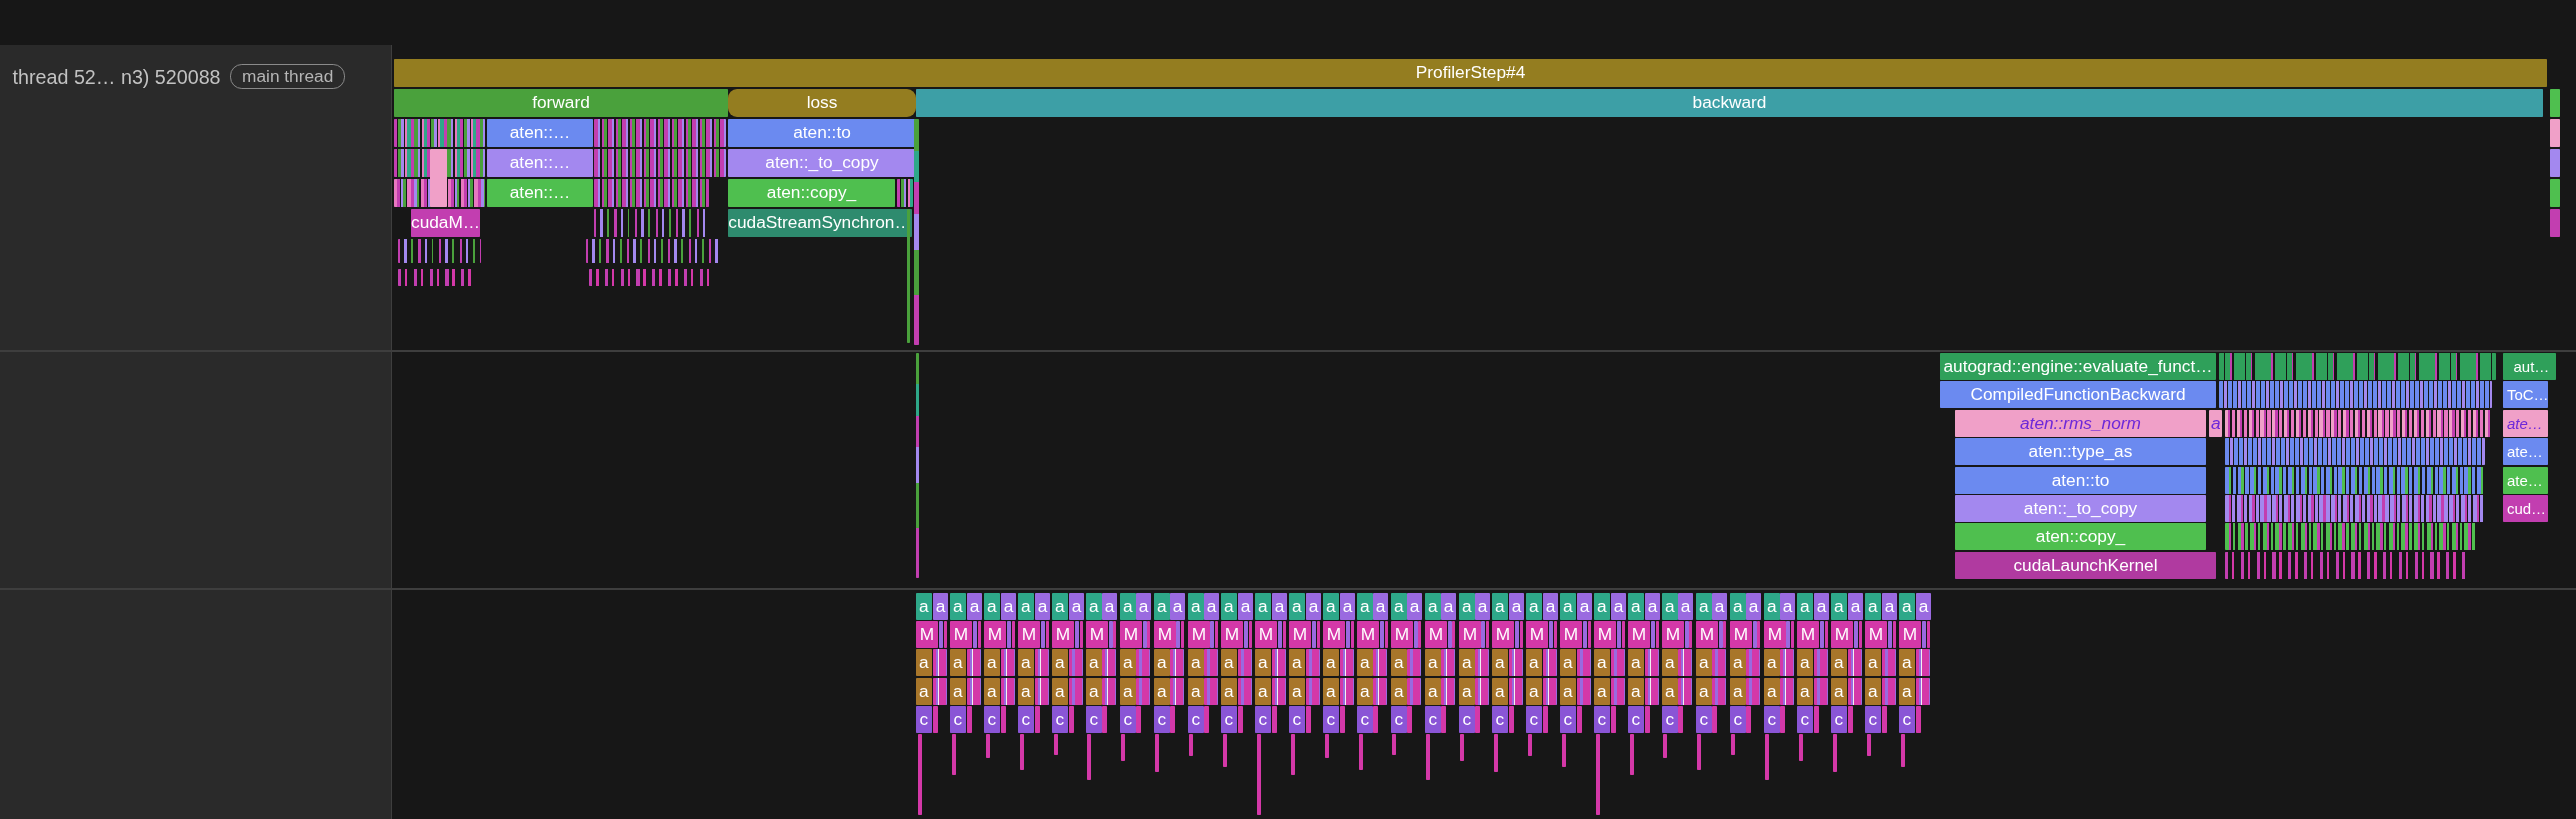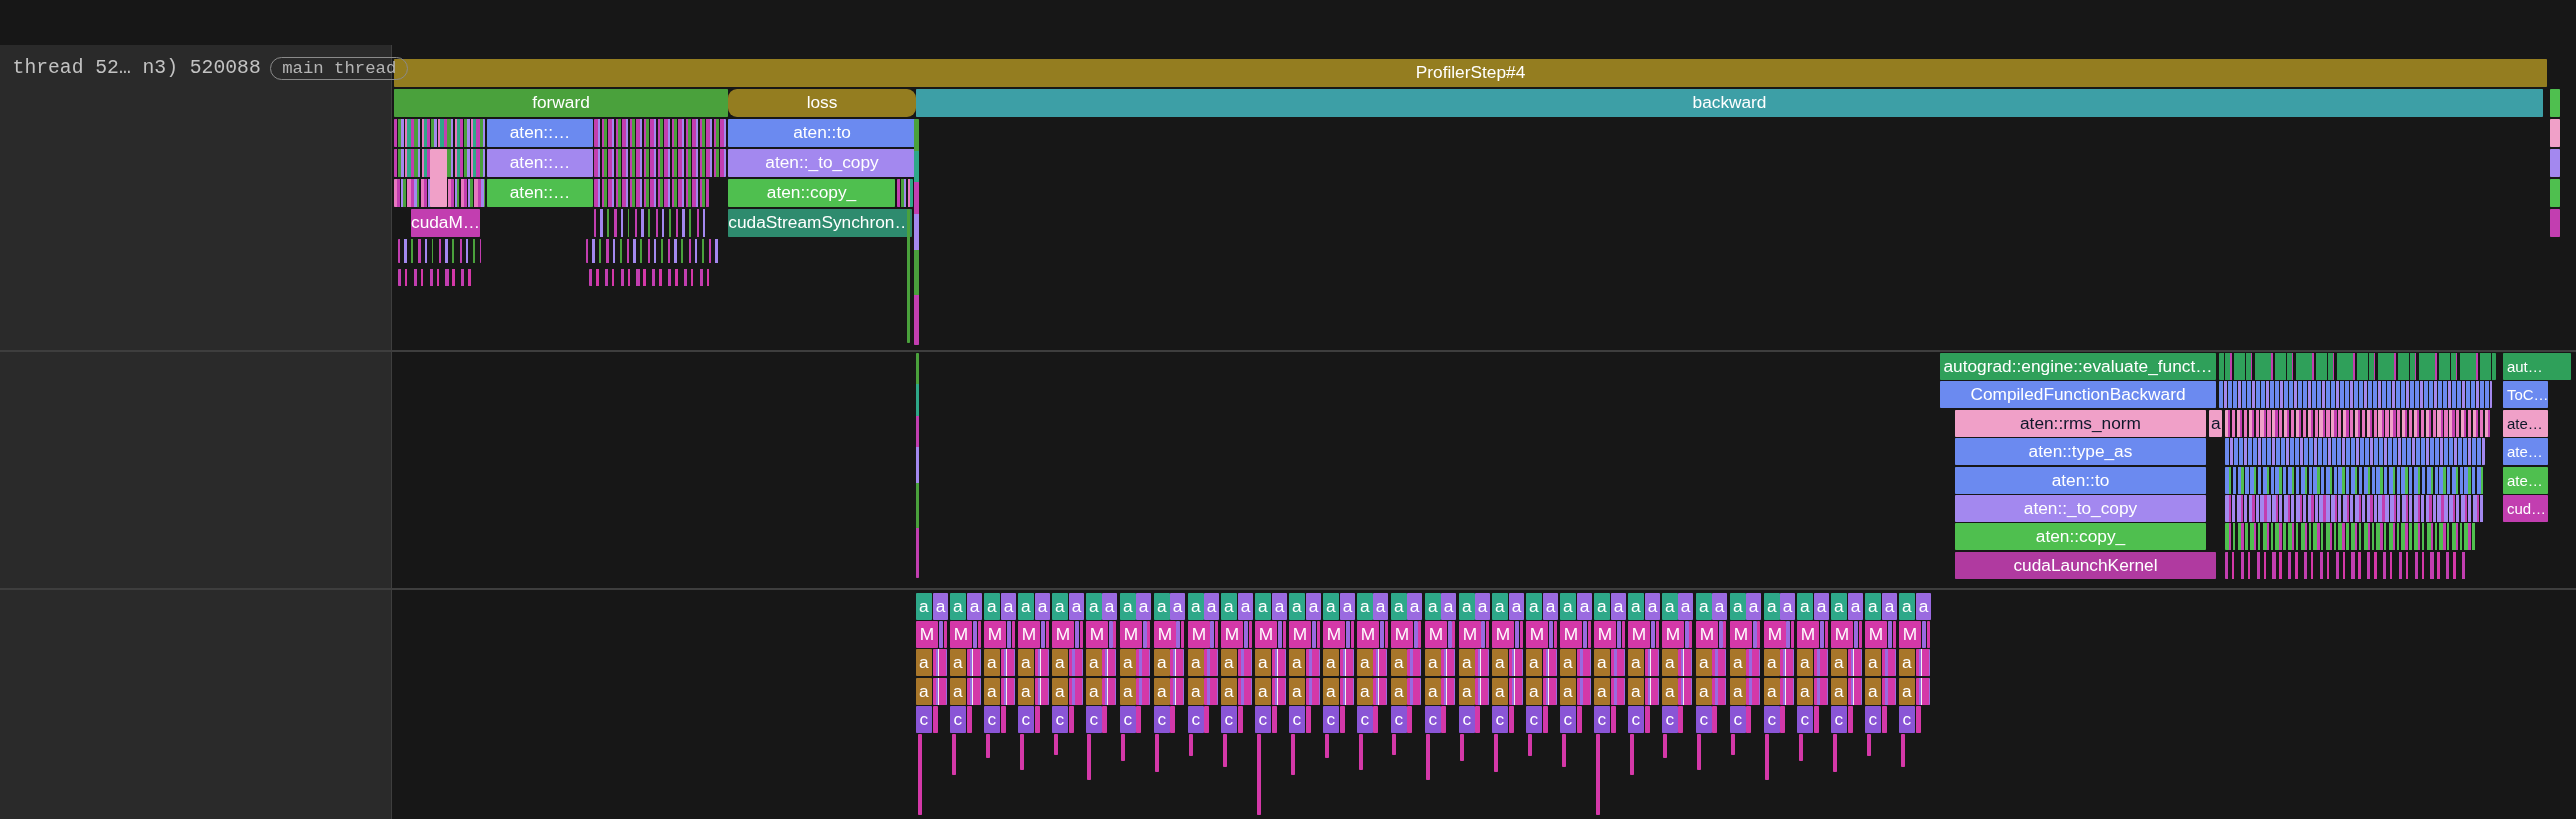--- a/index.html
+++ b/index.html
@@ -4,28 +4,28 @@
 <style>
   html,body{margin:0;padding:0;background:#101010;}
   .page{position:relative;width:2576px;height:820px;background:#171717;overflow:hidden;
         font-family:"Liberation Sans","DejaVu Sans",sans-serif;}
   .header{position:absolute;left:0;top:0;width:2576px;height:45px;background:#202a38;
           color:#e6e8ea;font-size:19.7px;line-height:43px;border-bottom:1.6px solid #10141c;box-sizing:border-box;}
   .header .caret{display:inline-block;margin:0 11px 0 14px;color:#cfd4da;}
   .labelcol{position:absolute;left:0;top:45px;width:392px;height:775px;background:#2a2a2a;
             border-right:1.6px solid #3e3e3e;box-sizing:border-box;}
   .rowlabel{position:absolute;left:12.6px;height:31.5px;color:#c2c2c2;font-size:19.7px;white-space:nowrap;
-            display:flex;align-items:flex-start;gap:9.5px;z-index:3;font-family:Liberation Mono, monospace;}
+            display:flex;align-items:flex-end;gap:9.5px;z-index:3;}
   .badge{border:0.8px solid #8a8a8a;border-radius:11.8px;padding:0.8px 11px;font-size:17.3px;color:#b5b5b5;}
   .sep{position:absolute;left:0;width:2576px;height:1.6px;background:#3e3e3e;z-index:2;}
   .layer{position:absolute;left:0;top:0;width:2576px;height:820px;z-index:1;}
   .span{position:absolute;box-sizing:border-box;color:#fff;font-size:17.3px;text-align:center;
         overflow:hidden;white-space:nowrap;border-radius:0.8px;}
   .span.sm{font-size:15px;text-align:left;padding-left:3.9px;}
-  .span.dark{color:#0f172a;}
+  .span.dark{color:#6d28d9;font-style:italic;}
   
   .st-a{background:repeating-linear-gradient(90deg,#c23eb0 0 3.2px,#171717 3.2px 3.9px,#4aa13c 3.9px 7px,#a388ef 7px 9.5px,#171717 9.5px 11px,#e878c0 11px 13.4px,#2ea889 13.4px 16.5px);}
   .st-b{background:repeating-linear-gradient(90deg,#c23eb0 0 3.9px,#a388ef 3.9px 6.3px,#171717 6.3px 7.9px,#c23eb0 7.9px 10.2px,#4aa13c 10.2px 12.6px,#171717 12.6px 14px);}
   .st-e{background:repeating-linear-gradient(90deg,#e878c0 0 3.2px,#c23eb0 3.2px 6.3px,#171717 6.3px 7px,#a388ef 7px 9.5px,#4aa13c 9.5px 11.8px,#171717 11.8px 13.4px);}
   .st-f{background:repeating-linear-gradient(90deg,#c23eb0 0 2.4px,transparent 2.4px 6.3px,#a388ef 6.3px 8.7px,transparent 8.7px 13.4px,#4aa13c 13.4px 15px,transparent 15px 20.5px);}
   .st-mag{background:repeating-linear-gradient(90deg,#c23eb0 0 3.2px,transparent 3.2px 7px,#d438a8 7px 9.5px,transparent 9.5px 15.8px);}
   .st-green{background:repeating-linear-gradient(90deg,#2fa05a 0 5.5px,#171717 5.5px 6.3px,#2fa05a 6.3px 11px,#c23eb0 11px 12.6px,#171717 12.6px 15px,#2fa05a 15px 20.5px);}
   .st-blue{background:repeating-linear-gradient(90deg,#6b8af0 0 3.9px,#171717 3.9px 4.7px,#a388ef 4.7px 7.9px,#171717 7.9px 8.7px,#6b8af0 8.7px 12.6px,#171717 12.6px 14px);}
   .st-pink{background:repeating-linear-gradient(90deg,#f0a0c8 0 3.2px,#c23eb0 3.2px 5.5px,#171717 5.5px 7px,#e878c0 7px 10.2px,#171717 10.2px 11.8px);}
   .st-purple{background:repeating-linear-gradient(90deg,#a388ef 0 3.9px,#c23eb0 3.9px 6.3px,#171717 6.3px 7px,#a388ef 7px 10.2px,#171717 10.2px 11.8px);}
@@ -84,21 +84,21 @@
       <div class="span" style="left: 2550px; top: 209px; width: 10.2px; height: 27.6px; background: rgb(194, 62, 176);"></div>
       <div class="span" style="left: 1940px; top: 353px; width: 276px; height: 27px; background: rgb(47, 160, 90); line-height: 27px;">autograd::engine::evaluate_funct…</div>
       <div class="span" style="left: 1940px; top: 381px; width: 276px; height: 27px; background: rgb(107, 138, 240); line-height: 27px;">CompiledFunctionBackward</div>
       <div class="span dark" style="left: 1955px; top: 410px; width: 251px; height: 27px; background: rgb(240, 160, 200); line-height: 27px;">aten::rms_norm</div>
       <div class="span dark" style="left: 2209px; top: 410px; width: 13.4px; height: 27px; background: rgb(240, 160, 200); line-height: 27px;">a</div>
       <div class="span" style="left: 1955px; top: 438px; width: 251px; height: 27px; background: rgb(107, 138, 240); line-height: 27px;">aten::type_as</div>
       <div class="span" style="left: 1955px; top: 467px; width: 251px; height: 27px; background: rgb(107, 138, 240); line-height: 27px;">aten::to</div>
       <div class="span" style="left: 1955px; top: 495px; width: 251px; height: 27px; background: rgb(163, 136, 239); line-height: 27px;">aten::_to_copy</div>
       <div class="span" style="left: 1955px; top: 523px; width: 251px; height: 27px; background: rgb(79, 191, 79); line-height: 27px;">aten::copy_</div>
       <div class="span" style="left: 1955px; top: 552px; width: 261px; height: 27px; background: rgb(176, 58, 160); line-height: 27px;">cudaLaunchKernel</div>
-      <div class="span sm" style="left: 2503px; top: 353px; width: 68px; height: 27px; background: rgb(47, 160, 90); line-height: 27px;">aut…</div>
+      <div class="span sm" style="left: 2503px; top: 353px; width: 53px; height: 27px; background: rgb(47, 160, 90); line-height: 27px; text-align: center;">aut…</div>
       <div class="span sm" style="left: 2503px; top: 381px; width: 45px; height: 27px; background: rgb(107, 138, 240); line-height: 27px;">ToC…</div>
       <div class="span sm dark" style="left: 2503px; top: 410px; width: 45px; height: 27px; background: rgb(240, 160, 200); line-height: 27px;">ate…</div>
       <div class="span sm" style="left: 2503px; top: 438px; width: 45px; height: 27px; background: rgb(107, 138, 240); line-height: 27px;">ate…</div>
       <div class="span sm" style="left: 2503px; top: 467px; width: 45px; height: 27px; background: rgb(79, 191, 79); line-height: 27px;">ate…</div>
       <div class="span sm" style="left: 2503px; top: 495px; width: 45px; height: 27px; background: rgb(194, 62, 176); line-height: 27px;">cud…</div>
       <div class="span st-green" style="left: 2219px; top: 353px; width: 277px; height: 27px;"></div>
       <div class="span st-blue" style="left: 2219px; top: 381px; width: 273px; height: 27px;"></div>
       <div class="span st-pink" style="left: 2225px; top: 410px; width: 266px; height: 27px;"></div>
       <div class="span st-blue" style="left: 2225px; top: 438px; width: 260px; height: 27px;"></div>
       <div class="span st-bg" style="left: 2225px; top: 467px; width: 260px; height: 27px;"></div>

